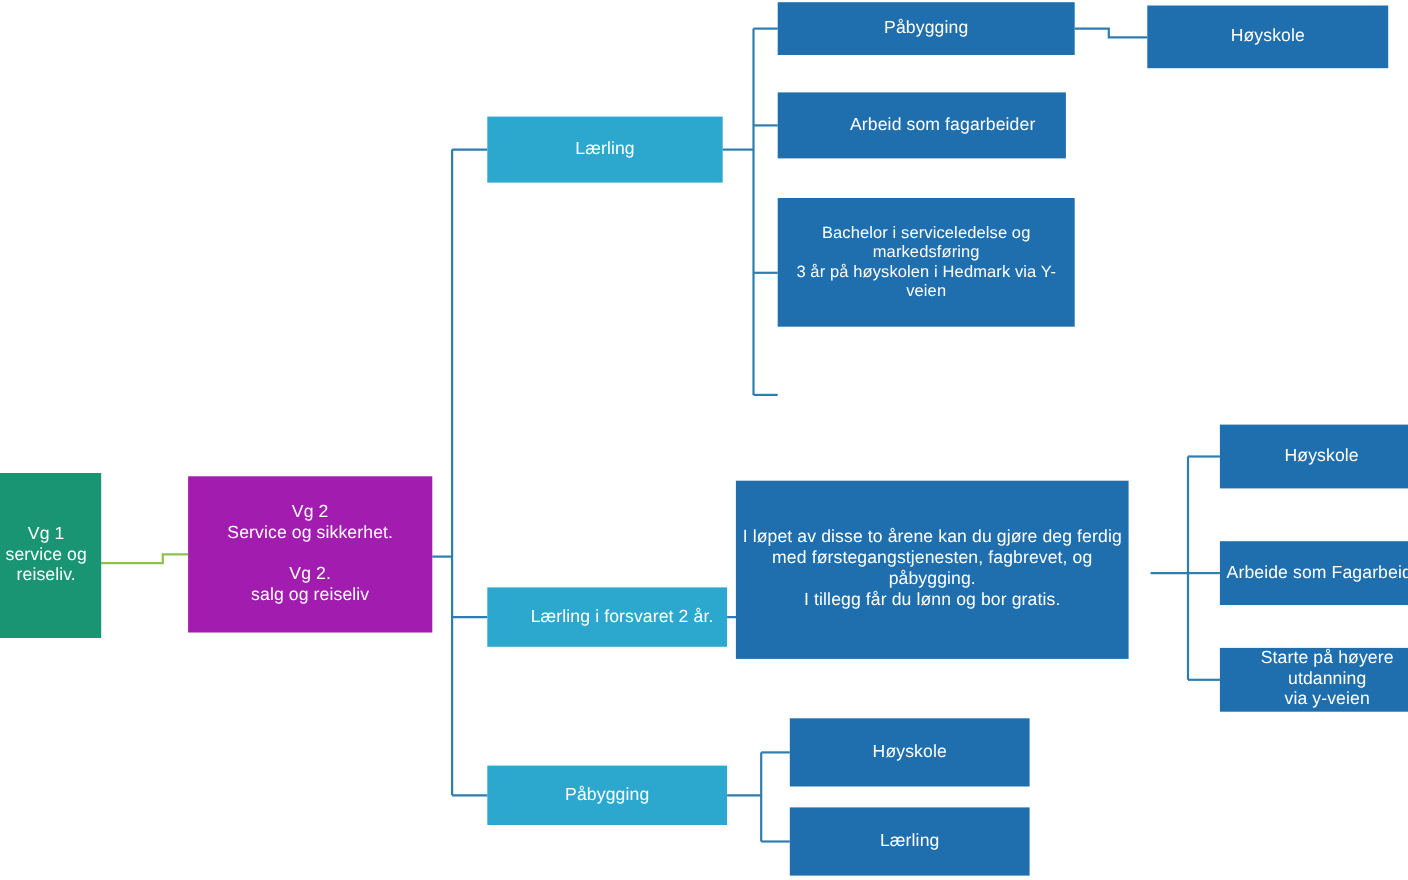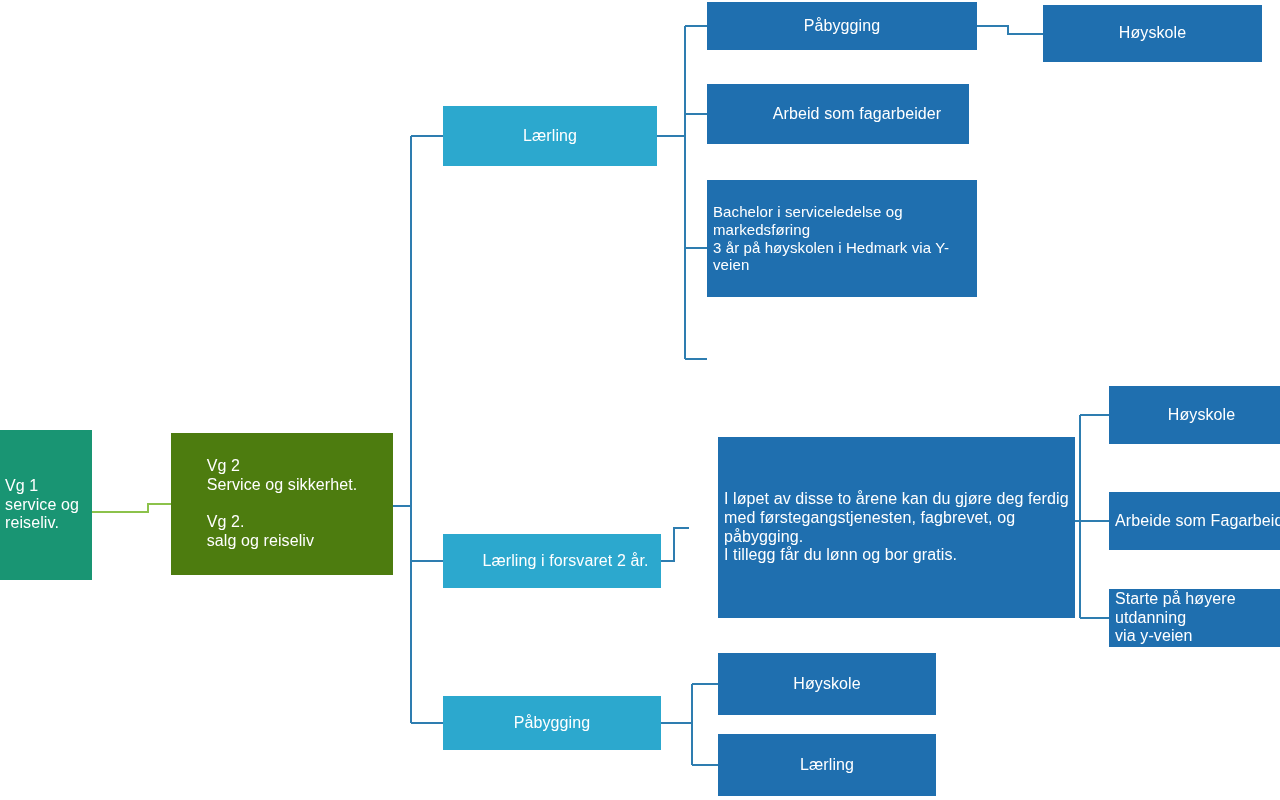--- a/index.html
+++ b/index.html
@@ -19,28 +19,29 @@
     height: 800px;
     background: #ffffff;
     overflow: hidden;
   }
   .node {
     position: absolute;
     box-sizing: border-box;
     display: flex;
     align-items: center;
     justify-content: center;
+    text-align: center;
     color: #ffffff;
     line-height: 1.18;
     padding: 2px 6px;
     white-space: pre-line;
     letter-spacing: 0.1px;
   }
   .node.teal      { background: #199573; }
-  .node.green     { background: #4d7c0f; }
+  .node.green     { background: #a21caf; }
   .node.lightblue { background: #2CA8CE; }
   .node.darkblue  { background: #1F6FAF; }
 
   .fs15 { font-size: 15px; }
   .fs16 { font-size: 16px; }
 
   svg#links {
     position: absolute;
     left: 0;
     top: 0;
@@ -112,21 +113,21 @@
   <div class="node darkblue fs16" style="left:707px; top:2px; width:270px; height:48px;">Påbygging</div>
 
   <div class="node darkblue fs16" style="left:1043px; top:5px; width:219px; height:57px;">Høyskole</div>
 
   <div class="node darkblue fs16" style="left:707px; top:84px; width:262px; height:60px;padding-left:44px;">Arbeid som fagarbeider</div>
 
   <div class="node darkblue fs15" style="left:707px; top:180px; width:270px; height:117px;">Bachelor i serviceledelse og markedsføring
 3 år på høyskolen i Hedmark via Y-veien</div>
 
 
-  <div class="node darkblue fs16" style="left:718px; top:437px; width:357px; height:181px;">I løpet av disse to årene kan du gjøre deg ferdig med førstegangstjenesten, fagbrevet, og påbygging.
+  <div class="node darkblue fs16" style="left:669px; top:437px; width:357px; height:162px;">I løpet av disse to årene kan du gjøre deg ferdig med førstegangstjenesten, fagbrevet, og påbygging.
 I tillegg får du lønn og bor gratis.</div>
 
   <div class="node darkblue fs16" style="left:1109px; top:386px; width:185px; height:58px;">Høyskole</div>
 
   <div class="node darkblue fs16" style="left:1109px; top:492px; width:195px; height:58px;">Arbeide som  Fagarbeider</div>
 
   <div class="node darkblue fs16" style="left:1109px; top:589px; width:195px; height:58px;">Starte  på høyere utdanning
 via y-veien</div>
 
   <div class="node darkblue fs16" style="left:718px; top:653px; width:218px; height:62px;">Høyskole</div>

